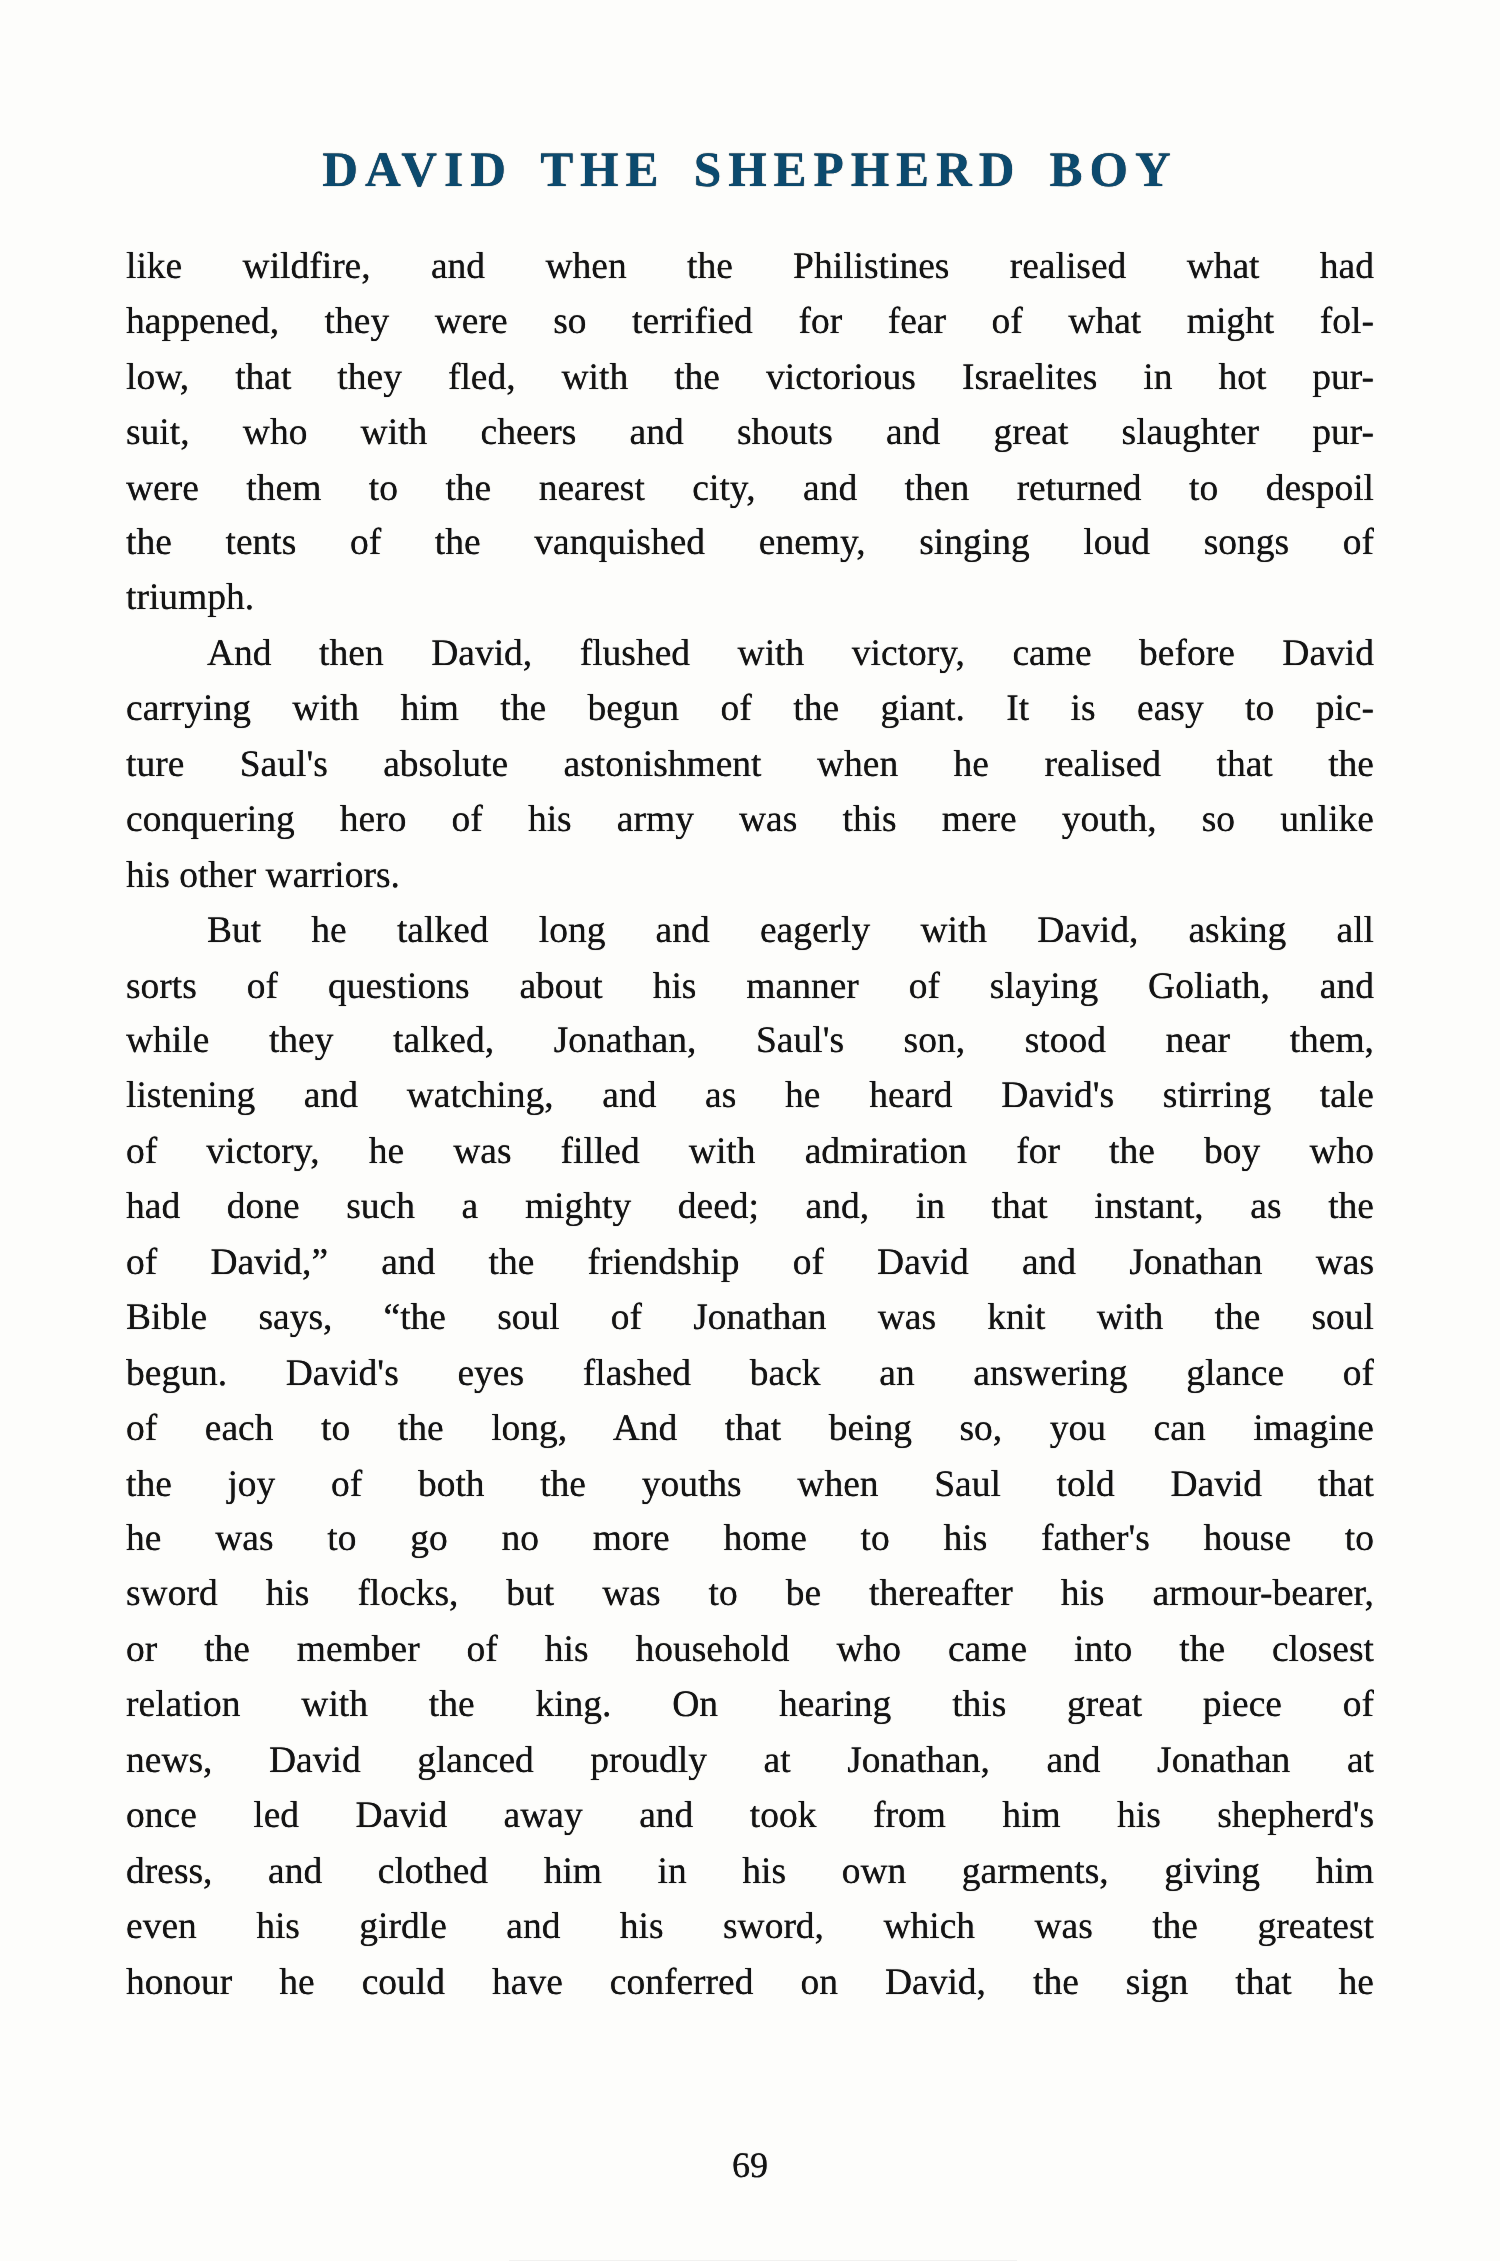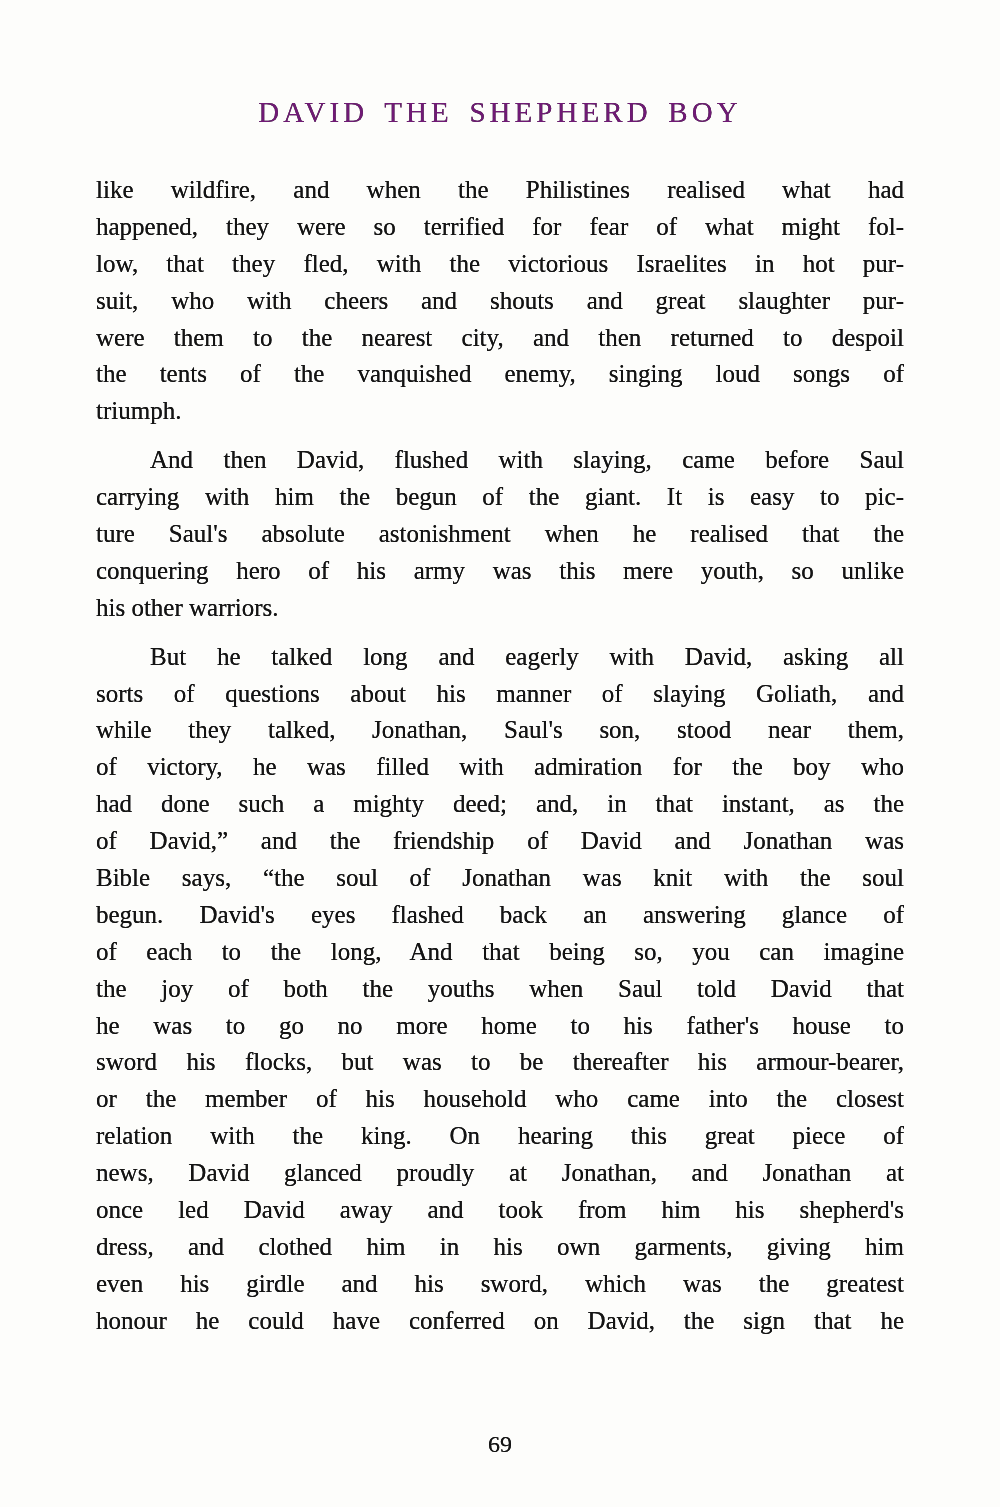--- a/index.html
+++ b/index.html
@@ -16,38 +16,38 @@
     overflow: hidden;
     font-family: "Liberation Serif", "DejaVu Serif", serif;
     color: #141414;
   }
   .running-header {
     position: absolute;
     top: 96px;
     left: 0;
     width: 100%;
     text-align: center;
-    font-size: 29px;
-    font-weight: normal;
+    font-size: 33px;
+    font-weight: bold;
     letter-spacing: 0.14em;
     word-spacing: 0.18em;
-    color: #701a75;
+    color: #0c4a6e;
     text-shadow: 0 0 0.6px #222;
   }
   .body-text {
     position: absolute;
     top: 160px;
     left: 84px;
     width: 832px;
     font-size: 25px;
     line-height: 36.9px;
     text-shadow: 0 0 0.5px #1a1a1a;
   }
   .paragraph {
-    margin: 12px;
+    margin: 0;
     padding: 0;
   }
   .line {
     text-align: justify;
     text-align-last: justify;
     height: 36.9px;
     overflow: hidden;
   }
   .line.last {
     text-align: left;
@@ -78,30 +78,31 @@
       <div class="paragraph">
         <div class="line">like wildfire, and when the Philistines realised what had</div>
         <div class="line">happened, they were so terrified for fear of what might fol-</div>
         <div class="line">low, that they fled, with the victorious Israelites in hot pur-</div>
         <div class="line">suit, who with cheers and shouts and great slaughter pur-</div>
         <div class="line">were them to the nearest city, and then returned to despoil</div>
         <div class="line">the tents of the vanquished enemy, singing loud songs of</div>
         <div class="line last">triumph.</div>
       </div>
       <div class="paragraph">
-        <div class="line indent">And then David, flushed with slaying, came before Saul</div>
+        <div class="line indent">And then David, flushed with victory, came before David</div>
         <div class="line">carrying with him the begun of the giant.  It is easy to pic-</div>
         <div class="line">ture Saul's absolute astonishment when he realised that the</div>
         <div class="line">conquering hero of his army was this mere youth, so unlike</div>
         <div class="line last">his other warriors.</div>
       </div>
       <div class="paragraph">
         <div class="line indent">But he talked long and eagerly with David, asking all</div>
         <div class="line">sorts of questions about his manner of slaying Goliath, and</div>
         <div class="line">while they talked, Jonathan, Saul's son, stood near them,</div>
+        <div class="line">listening and watching, and as he heard David's stirring tale</div>
         <div class="line">of victory, he was filled with admiration for the boy who</div>
         <div class="line">had done such a mighty deed; and, in that instant, as the</div>
         <div class="line">of David,” and the friendship of David and Jonathan was</div>
         <div class="line">Bible says, “the soul of Jonathan was knit with the soul</div>
         <div class="line">begun.  David's eyes flashed back an answering glance of</div>
         <div class="line">of each to the long,  And that being so, you can imagine</div>
         <div class="line">the  joy  of  both  the  youths  when  Saul  told  David  that</div>
         <div class="line">he  was  to  go  no  more  home  to  his  father's  house  to</div>
         <div class="line">sword his flocks, but was to be thereafter his armour-bearer,</div>
         <div class="line">or the member of his household who came into the closest</div>

